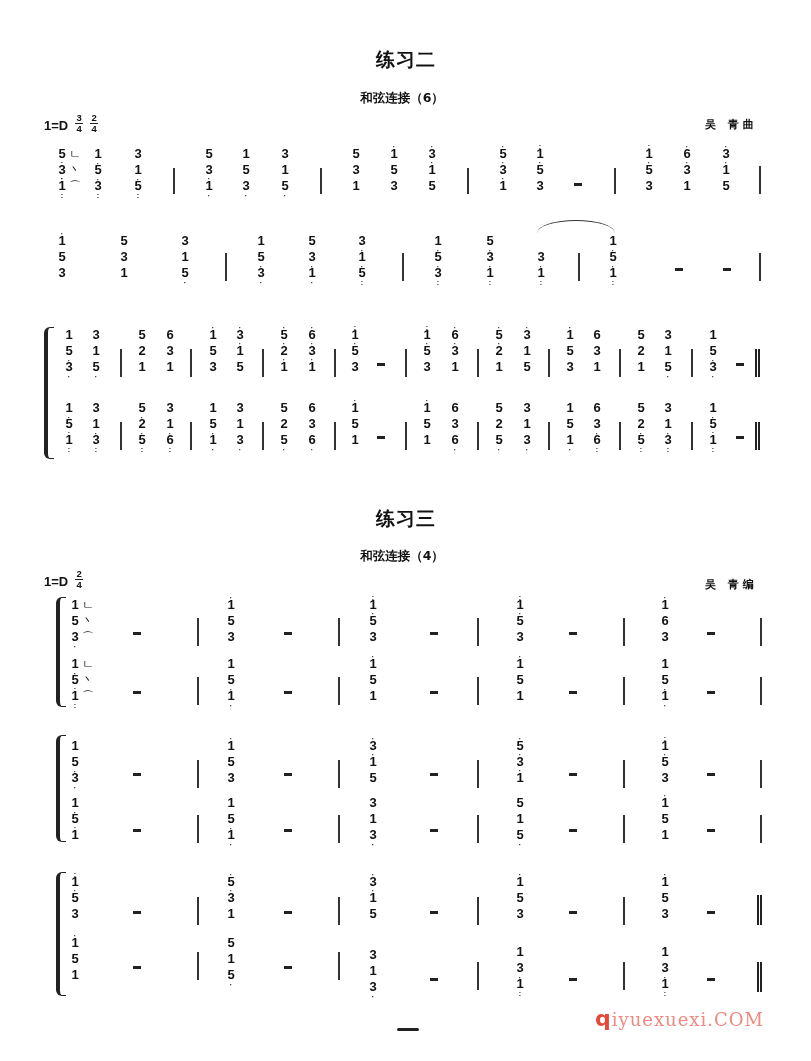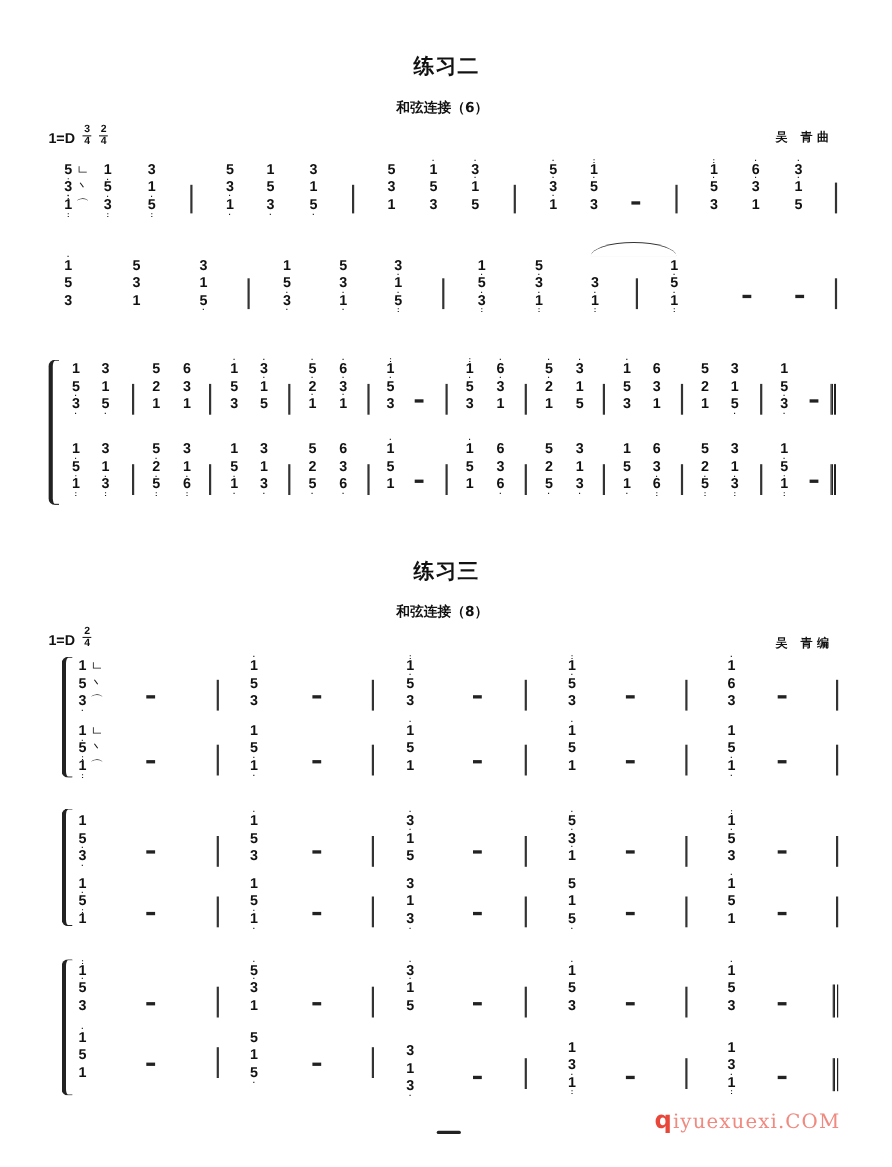--- a/index.html
+++ b/index.html
@@ -387,21 +387,21 @@
   <div class="chord" style="left:706px; top:400px;">
       <div class="note">1<span class="ld">·</span></div>
       <div class="note">5<span class="ld">:</span></div>
       <div class="note">1<span class="ld">:</span></div>
     </div>
   <div class="dash" style="left:736px; top:436px;"></div>
   <div class="bar final" style="left:755px; top:422px; height:28px;"></div>
 </div>
 
 <div class="abs title" style="left:406px; top:506px;">练习三</div>
-<div class="abs subtitle" style="left:402px; top:548px;">和弦连接（8）</div>
+<div class="abs subtitle" style="left:402px; top:548px;">和弦连接（4）</div>
 <div class="abs key" style="left:44px; top:569px;">
   <span>1=D</span>
   <span class="frac">
       <span>2</span>
       <span class="line"></span>
       <span>4</span>
     </span>
 </div>
 <div class="abs composer" style="left:705px; top:577px;">吴  青编</div>
 

